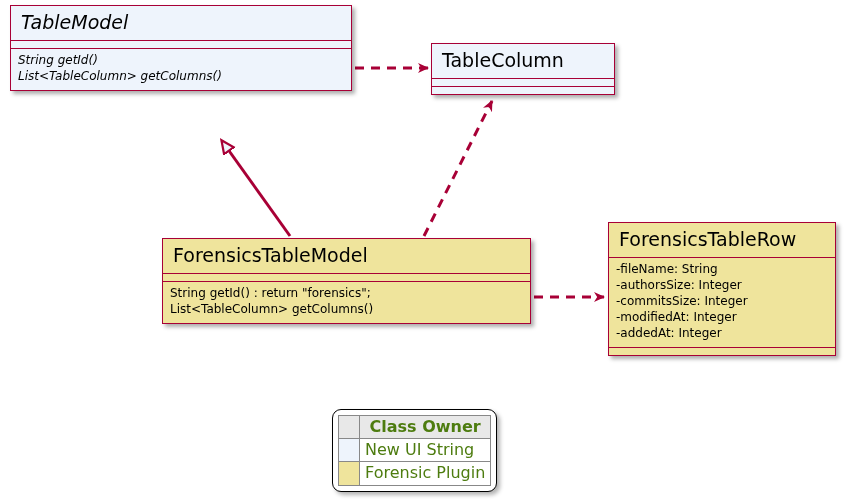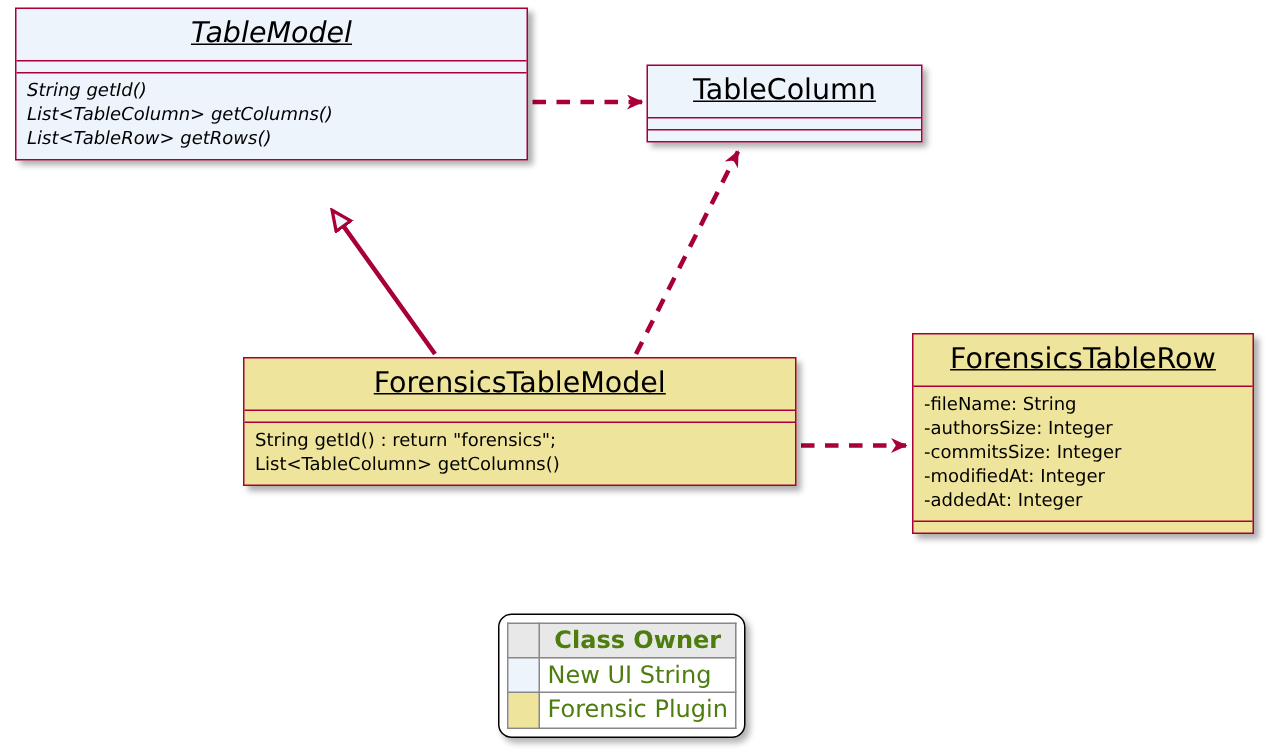--- a/index.html
+++ b/index.html
@@ -21,27 +21,26 @@
     position: absolute;
     box-sizing: border-box;
     border: 1px solid #A80036;
     box-shadow: 3px 3px 4px rgba(0,0,0,0.32);
   }
   .uml-class.blue  { background: #EEF4FC; }
   .uml-class.yellow{ background: #EFE49C; }
 
   .uml-title {
     box-sizing: border-box;
-    text-align: center;
+    text-align: left;
     color: #000000;
     font-size: 19px;
     line-height: 1.0;
     padding: 7px 10px 8px 10px;
     white-space: nowrap;
-    text-decoration: underline;
   }
   .uml-title.abstract { font-style: italic; }
 
   .uml-sep {
     height: 0;
     border-top: 1px solid #A80036;
   }
   .uml-compartment-empty {
     height: 7px;
   }
@@ -140,21 +139,20 @@
   </svg>
 
   <div class="uml-class blue" style="left:10px; top:5px; width:342px;">
     <div class="uml-title abstract">TableModel</div>
     <div class="uml-sep"></div>
     <div class="uml-compartment-empty"></div>
     <div class="uml-sep"></div>
     <div class="uml-compartment abstract">
       <span class="uml-row">String getId()</span>
       <span class="uml-row">List&lt;TableColumn&gt; getColumns()</span>
-      <span class="uml-row">List&lt;TableRow&gt; getRows()</span>
     </div>
   </div>
 
   <div class="uml-class blue" style="left:431px; top:43px; width:184px;">
     <div class="uml-title">TableColumn</div>
     <div class="uml-sep"></div>
     <div class="uml-compartment-empty"></div>
     <div class="uml-sep"></div>
     <div class="uml-compartment-empty"></div>
   </div>

